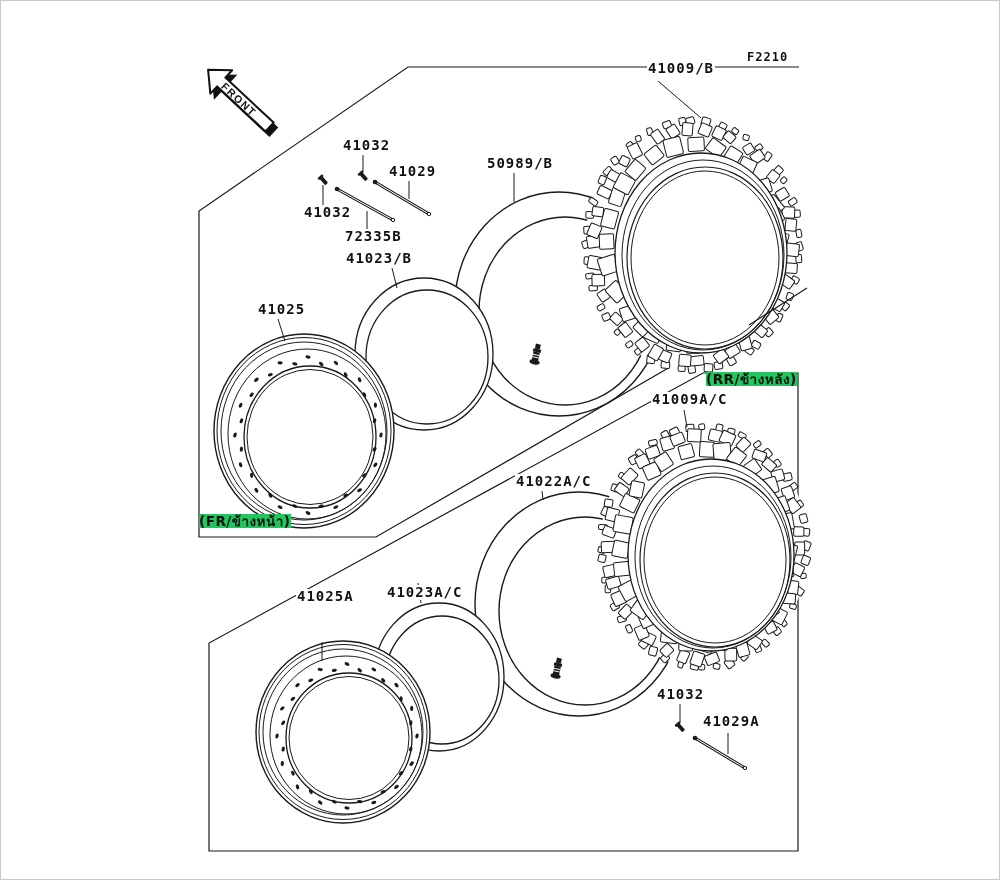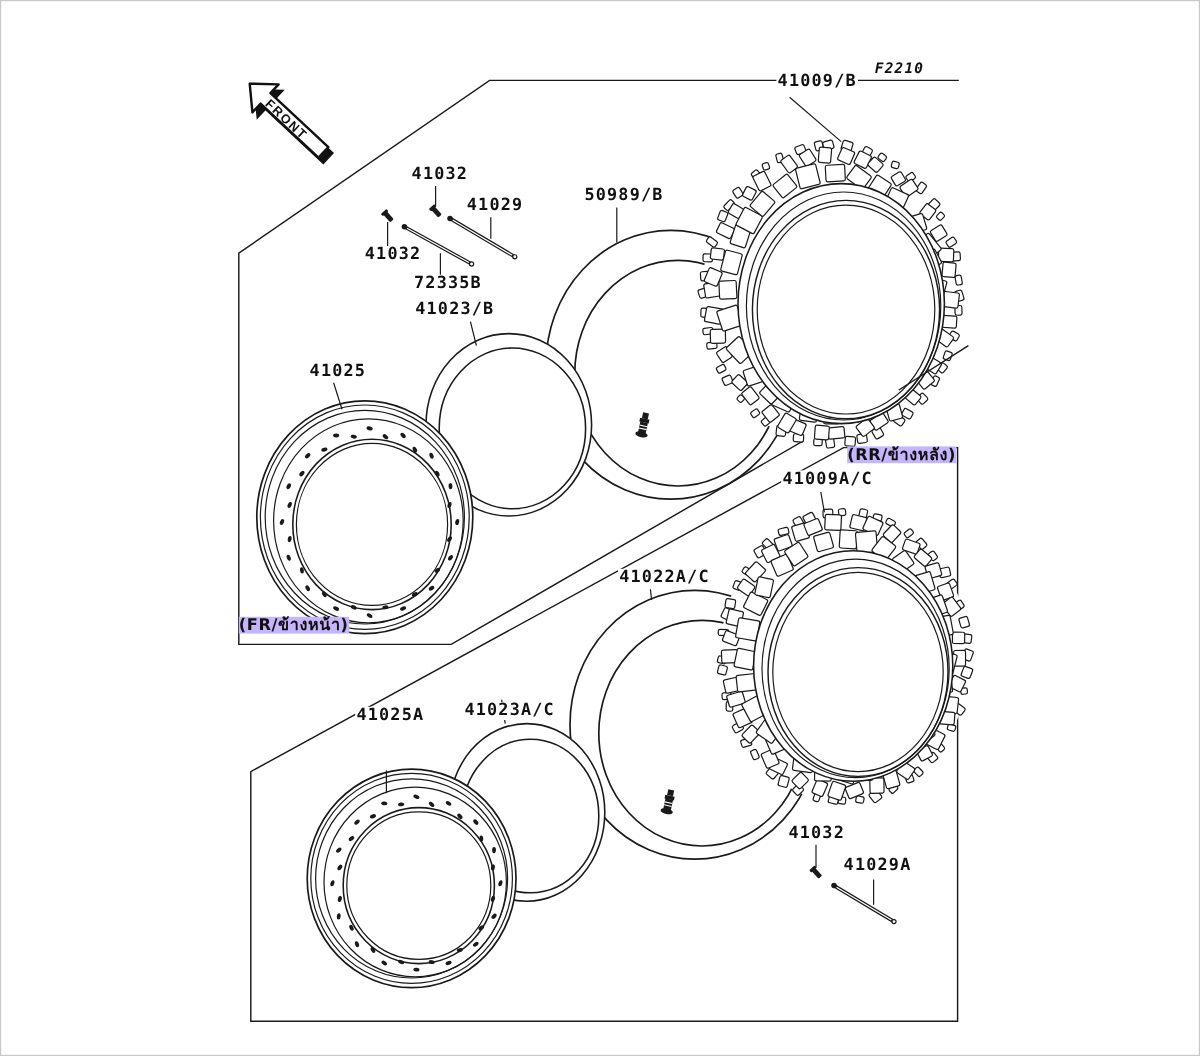--- a/index.html
+++ b/index.html
@@ -2,21 +2,21 @@
 <html><head>
 <meta charset="utf-8">
 <style>
   html,body{margin:0;padding:0;background:#fff;}
   .stage{position:relative;width:1000px;height:880px;background:#fff;border:1px solid #c9c9c9;
          box-sizing:border-box;overflow:hidden;font-family:"DejaVu Sans Mono",monospace;}
   .stage svg{position:absolute;left:0;top:0;}
   .pl{position:absolute;font:bold 14px "DejaVu Sans Mono","Liberation Mono",monospace;
       letter-spacing:1px;color:#111;background:#fff;padding:0 1px;white-space:nowrap;line-height:1.05;}
   .cap{position:absolute;font:bold 13.5px "DejaVu Sans","Liberation Sans",sans-serif;
-       letter-spacing:0.5px;color:#111;background:#c4b5fd;white-space:nowrap;line-height:1.05;}
+       letter-spacing:0.5px;color:#111;background:#22c55e;white-space:nowrap;line-height:1.05;}
   .code{position:absolute;font:bold 12px "DejaVu Sans Mono","Liberation Mono",monospace;
         letter-spacing:1px;color:#111;white-space:nowrap;}
 </style>
 </head>
 <body>
 
 <div class="stage">
 
   <svg width="1000" height="880" viewBox="0 0 1000 880">
 
@@ -432,21 +432,21 @@
         <line x1="727" y1="732" x2="727" y2="753" stroke="#1a1a1a" stroke-width="1"></line>
       </g>
 
     <g transform="translate(218,57) rotate(43)">
       <polygon points="0,16 18,0 18,10 84,10 84,22 18,22 18,32" transform="translate(6.3,0.9)" fill="#111" stroke="#111" stroke-width="1"></polygon>
       <polygon points="0,16 18,0 18,10 84,10 84,22 18,22 18,32" fill="#fff" stroke="#111" stroke-width="2" stroke-linejoin="round"></polygon>
       <text x="21" y="20.5" font-size="10.5" font-weight="bold" letter-spacing="1.5" fill="#111" font-family="Liberation Sans, DejaVu Sans, sans-serif">FRONT</text>
     </g>
   </svg>
 
-  <div class="code" style="left:728px;top:49px;border-bottom:0;font-style:italic;">F2210</div>
+  <div class="code" style="left:746px;top:49px;border-bottom:0;">F2210</div>
 
   <div class="pl" style="left:646px;top:60px">41009/B</div>
   <div class="pl" style="left:341px;top:137px">41032</div>
   <div class="pl" style="left:387px;top:163px">41029</div>
   <div class="pl" style="left:302px;top:204px">41032</div>
   <div class="pl" style="left:343px;top:228px">72335B</div>
   <div class="pl" style="left:485px;top:155px">50989/B</div>
   <div class="pl" style="left:344px;top:250px">41023/B</div>
   <div class="pl" style="left:256px;top:301px">41025</div>
   <div class="pl" style="left:650px;top:391px">41009A/C</div>

